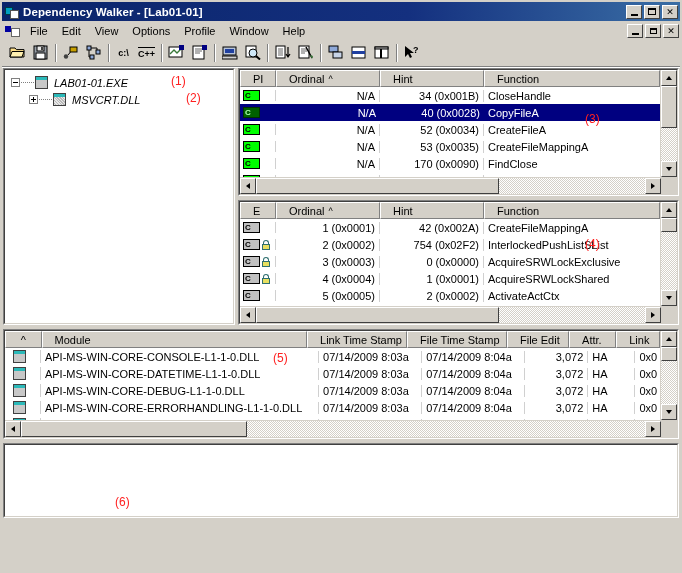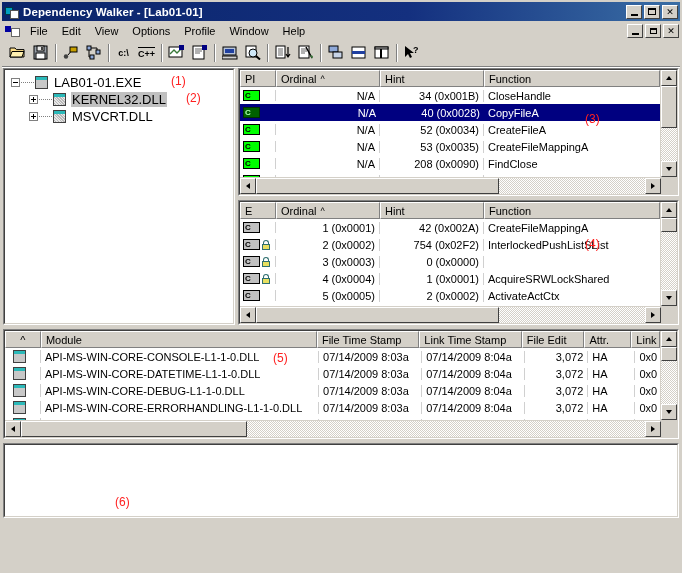--- a/index.html
+++ b/index.html
@@ -104,37 +104,37 @@
   }
   .expander:before{content:"";position:absolute;left:1px;right:1px;top:3px;height:1px;background:#000;}
   .expander.plus:after{content:"";position:absolute;top:1px;bottom:1px;left:3px;width:1px;background:#000;}
   .dots{width:13px;height:1px;border-top:1px dotted #808080;margin:0 1px;flex:0 0 auto;}
   .modicon{
     width:13px;height:13px;flex:0 0 auto;margin-right:5px;
     background:#c8c8c8;border:1px solid #404040;box-sizing:border-box;position:relative;
   }
   .modicon:before{content:"";position:absolute;left:0;right:0;top:0;height:3px;background:#2bb9b9;}
   .modicon.dim{background:repeating-linear-gradient(45deg,#e8e8e8 0 1px,#b8b8b8 1px 2px);}
-  .tlabel{font-size:13px;padding:0 1px;}
+  .tlabel{font-size:11px;padding:0 1px;font-style:italic;}
   .tlabel.sel{background:#c0c0c0;}
   
   .rightcol{flex:1 1 auto;display:flex;flex-direction:column;margin-left:3px;}
   .listpane{position:relative;}
   .listpane.imports{height:128px;min-height:128px;}
   .listpane.exports{flex:1 1 auto;margin-top:4px;}
   .lvwrap{display:flex;flex-direction:column;height:100%;background:#fff;}
   .lvtop{flex:1 1 auto;display:flex;overflow:hidden;}
   .lvcols{flex:1 1 auto;display:flex;flex-direction:column;overflow:hidden;}
   .hdr{display:flex;height:17px;min-height:17px;background:#d4d0c8;}
   .hc{
     background:#d4d0c8;
     border-top:1px solid #fff;border-left:1px solid #fff;
     border-right:1px solid #808080;border-bottom:1px solid #808080;
     box-sizing:border-box;font-size:11px;line-height:14px;
-    padding:0 4px;white-space:nowrap;overflow:hidden;cursor:default;
+    padding:0 12px;white-space:nowrap;overflow:hidden;cursor:default;
     display:flex;align-items:center;
   }
   .hc .sortmark{margin-left:4px;font-size:9px;}
   .rows{flex:1 1 auto;background:#fff;overflow:hidden;}
   .row{display:flex;height:17px;align-items:center;white-space:nowrap;font-size:11px;}
   .row.sel{background:#000080;color:#fff;}
   .cell{padding:0 4px;box-sizing:border-box;overflow:hidden;white-space:nowrap;display:flex;align-items:center;}
   .cell.num{justify-content:flex-end;}
   .cell.icol{justify-content:flex-start;padding-left:3px;}
   .divline{border-right:1px solid #d0d0d0;}
@@ -390,27 +390,20 @@
         <div class="sunken-in">
           <div class="treebody">
 
             <div class="trow">
               <div class="expander"></div>
               <div class="dots"></div>
               <div class="modicon"></div>
               <span class="tlabel">LAB01-01.EXE</span>
             </div>
 
-            <div class="trow">
-              <div class="tind"></div>
-              <div class="expander plus"></div>
-              <div class="dots"></div>
-              <div class="modicon dim"></div>
-              <span class="tlabel sel">KERNEL32.DLL</span>
-            </div>
 
             <div class="trow">
               <div class="tind"></div>
               <div class="expander plus"></div>
               <div class="dots"></div>
               <div class="modicon dim"></div>
               <span class="tlabel">MSVCRT.DLL</span>
             </div>
 
             <div class="anno" style="left:166px;top:4px;">(1)</div>
@@ -471,21 +464,21 @@
                       <div class="cell num divline" style="width:104px">N/A</div>
                       <div class="cell num divline" style="width:104px">53 (0x0035)</div>
                       <div class="cell" style="flex:1 1 auto">CreateFileMappingA</div>
                     </div>
 
                     <div class="row">
                       <div class="cell icol divline" style="width:36px">
                           <span class="cbadge green">C</span>
                         </div>
                       <div class="cell num divline" style="width:104px">N/A</div>
-                      <div class="cell num divline" style="width:104px">208 (0x0090)</div>
+                      <div class="cell num divline" style="width:104px">170 (0x0090)</div>
                       <div class="cell" style="flex:1 1 auto">FindClose</div>
                     </div>
 
                     <div class="row">
                       <div class="cell icol divline" style="width:36px">
                           <span class="cbadge green">C</span>
                         </div>
                       <div class="cell num divline" style="width:104px">N/A</div>
                       <div class="cell num divline" style="width:104px">148 (0x0094)</div>
                       <div class="cell" style="flex:1 1 auto">FindFirstFileA</div>
@@ -555,20 +548,21 @@
                       <div class="cell" style="flex:1 1 auto">InterlockedPushListSList</div>
                     </div>
 
                     <div class="row">
                       <div class="cell icol divline" style="width:36px">
                           <span class="cbadge grey">C</span>
                           <span class="keyico"></span>
                         </div>
                       <div class="cell num divline" style="width:104px">3 (0x0003)</div>
                       <div class="cell num divline" style="width:104px">0 (0x0000)</div>
+                      <div class="cell" style="flex:1 1 auto">AcquireSRWLockExclusive</div>
                     </div>
 
                     <div class="row">
                       <div class="cell icol divline" style="width:36px">
                           <span class="cbadge grey">C</span>
                           <span class="keyico"></span>
                         </div>
                       <div class="cell num divline" style="width:104px">4 (0x0004)</div>
                       <div class="cell num divline" style="width:104px">1 (0x0001)</div>
                       <div class="cell" style="flex:1 1 auto">AcquireSRWLockShared</div>
@@ -616,22 +610,22 @@
     </div>
 
     <div class="midpane sunken">
       <div class="sunken-in">
         <div class="lvwrap">
           <div class="lvtop">
             <div class="lvcols">
               <div class="hdr">
                 <div class="hc" style="width:38px;justify-content:center">^</div>
                 <div class="hc" style="width:298px">Module</div>
+                <div class="hc" style="width:110px">Link Time Stamp</div>
                 <div class="hc" style="width:110px">File Time Stamp</div>
-                <div class="hc" style="width:110px">Link Time Stamp</div>
                 <div class="hc" style="width:67px">File Edit</div>
                 <div class="hc" style="width:50px">Attr.</div>
                 <div class="hc" style="flex:1 1 auto">Link</div>
               </div>
               <div class="rows">
 
                 <div class="row">
                   <div class="cell icol divline" style="width:38px;justify-content:center">
                       <span class="modicon"></span>
                     </div>

